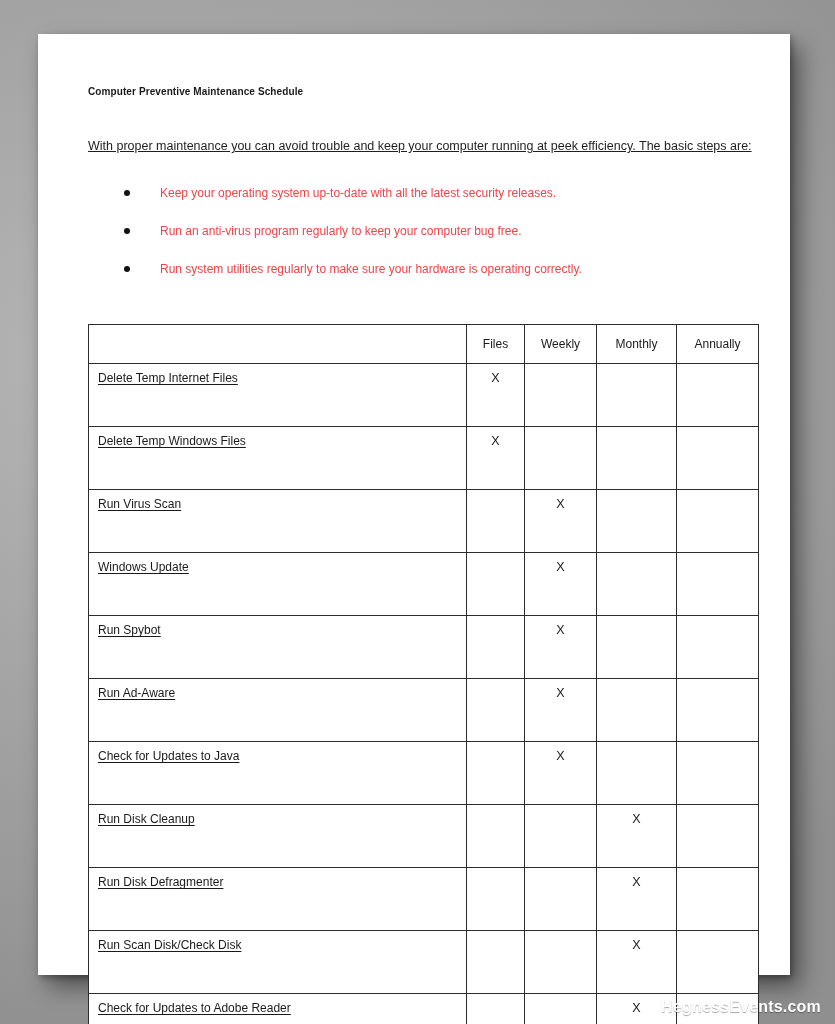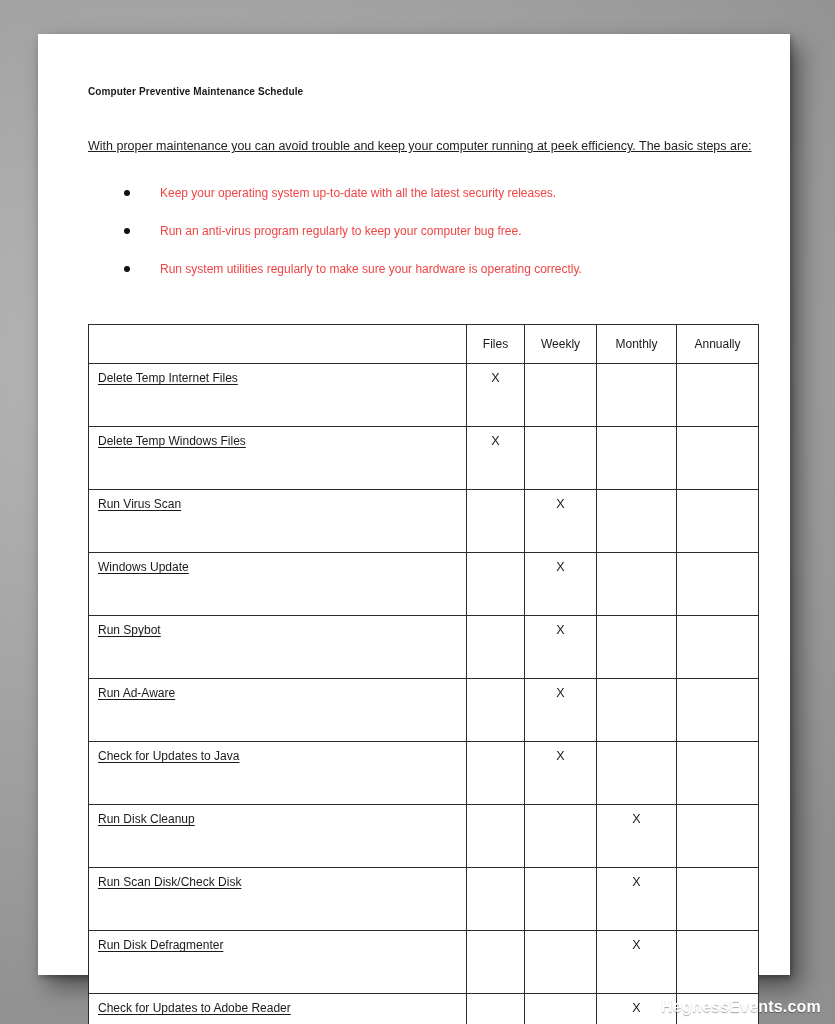--- a/index.html
+++ b/index.html
@@ -231,28 +231,28 @@
               <td class="mark-cell"></td>
             </tr>
             <tr>
               <td class="task-cell"><span class="task-label">Run Disk Cleanup</span></td>
               <td class="mark-cell"></td>
               <td class="mark-cell"></td>
               <td class="mark-cell">X</td>
               <td class="mark-cell"></td>
             </tr>
             <tr>
+              <td class="task-cell"><span class="task-label">Run Disk Defragmenter</span></td>
+              <td class="mark-cell"></td>
+              <td class="mark-cell"></td>
+              <td class="mark-cell">X</td>
+              <td class="mark-cell"></td>
+            </tr>
+            <tr>
               <td class="task-cell"><span class="task-label">Run Scan Disk/Check Disk</span></td>
-              <td class="mark-cell"></td>
-              <td class="mark-cell"></td>
-              <td class="mark-cell">X</td>
-              <td class="mark-cell"></td>
-            </tr>
-            <tr>
-              <td class="task-cell"><span class="task-label">Run Disk Defragmenter</span></td>
               <td class="mark-cell"></td>
               <td class="mark-cell"></td>
               <td class="mark-cell">X</td>
               <td class="mark-cell"></td>
             </tr>
             <tr>
               <td class="task-cell"><span class="task-label">Check for Updates to Adobe Reader</span></td>
               <td class="mark-cell"></td>
               <td class="mark-cell"></td>
               <td class="mark-cell">X</td>

